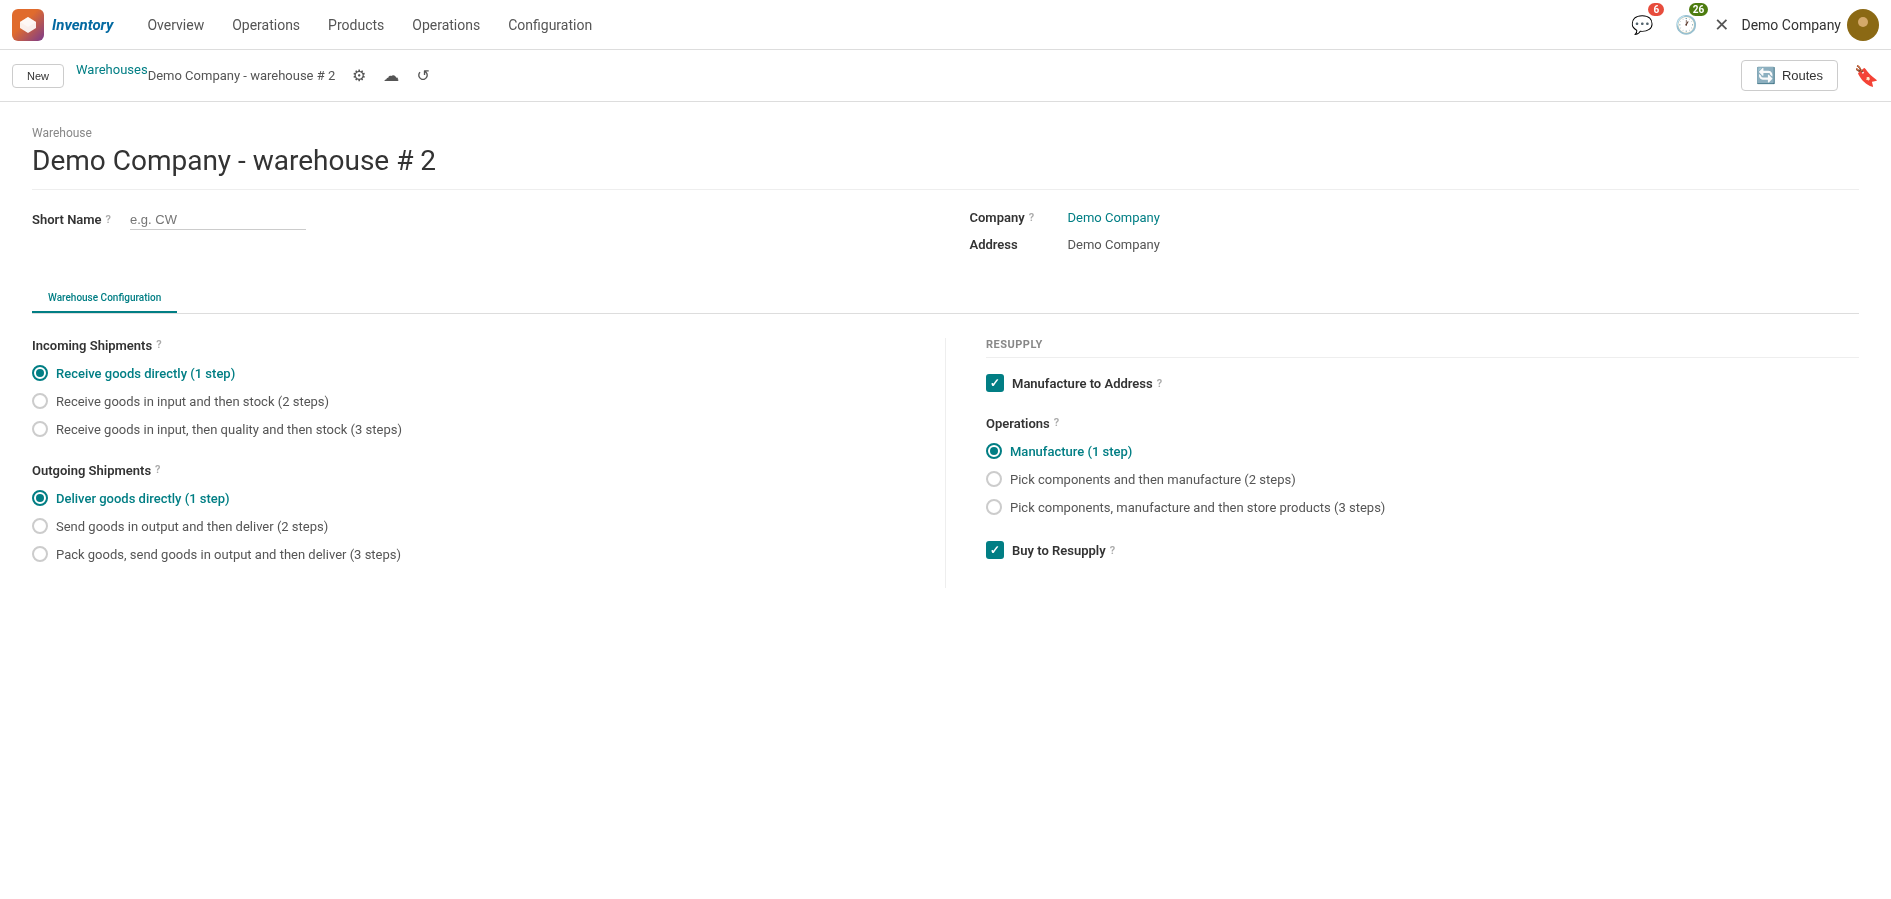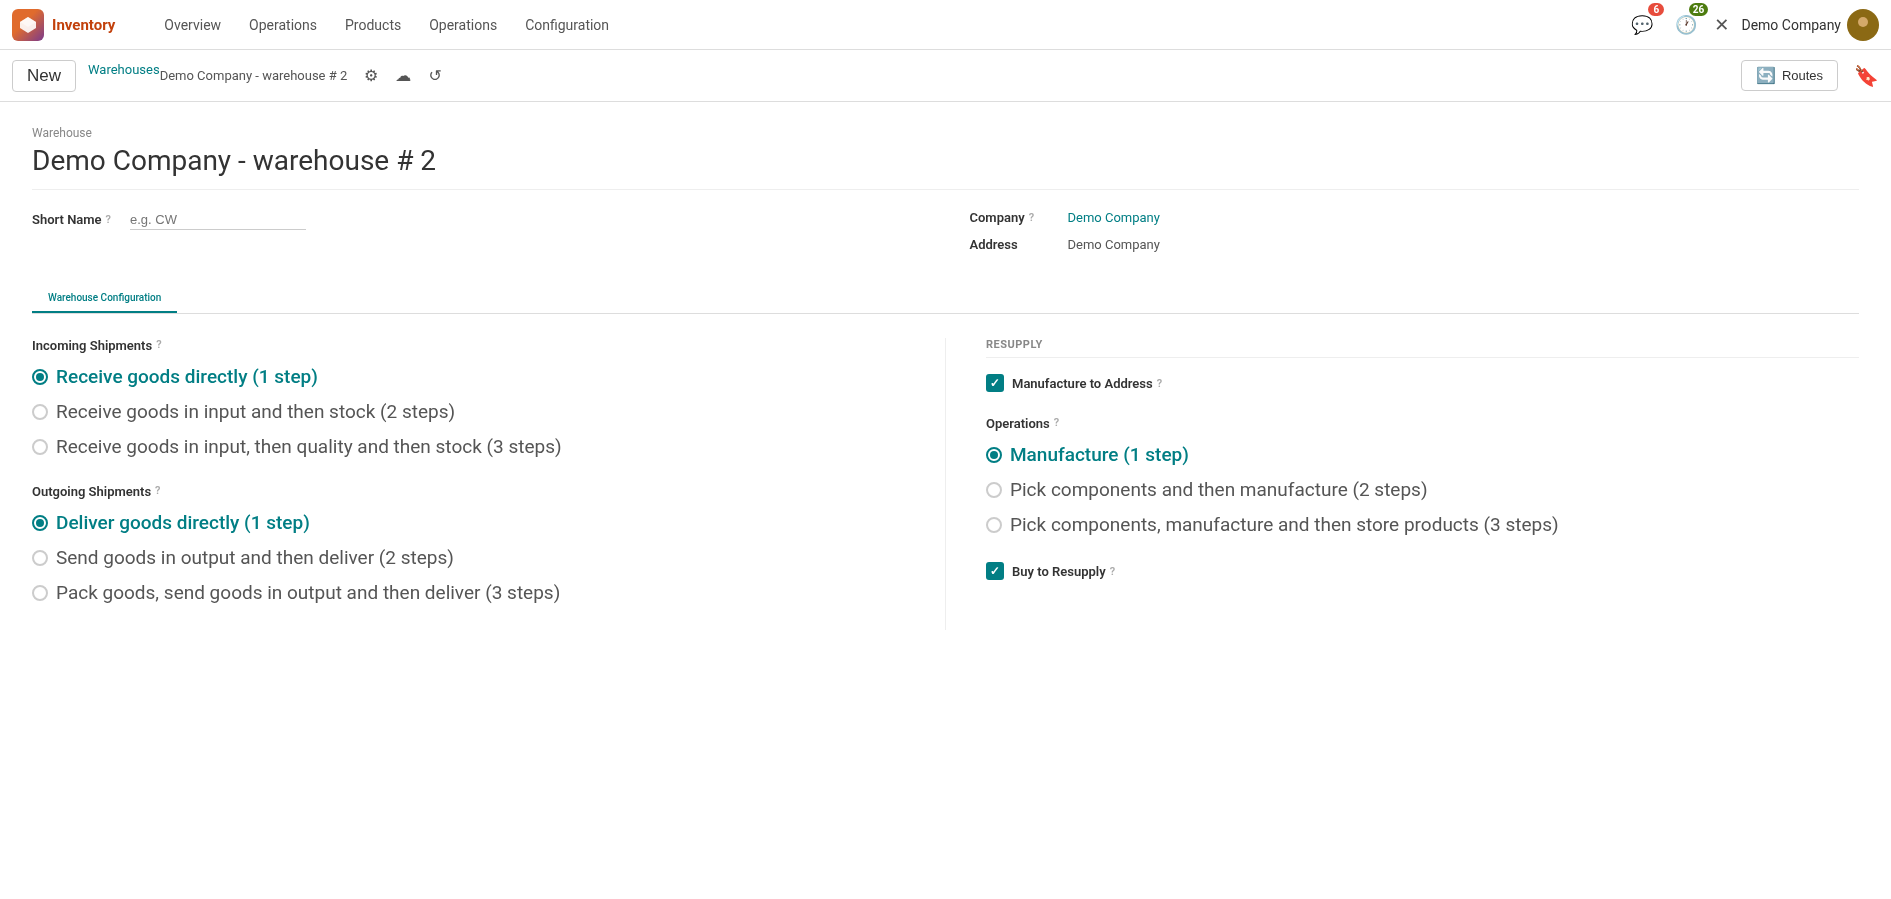--- a/index.html
+++ b/index.html
@@ -11,21 +11,21 @@
       background: #fff; border-bottom: 1px solid #ddd;
       padding: 0 12px; gap: 0;
     }
     .nav-logo {
       width: 32px; height: 32px; margin-right: 8px;
       background: linear-gradient(135deg, #e06b2d 40%, #7b3a8c 100%);
       border-radius: 6px; display: flex; align-items: center; justify-content: center;
       color: #fff; font-size: 18px; font-weight: bold; flex-shrink: 0;
     }
     .nav-app-title {
-      font-weight: 700; font-size: 15px; color: #c2410c; margin-right: 35px;
+      font-weight: 700; font-size: 15px; color: #0369a1; margin-right: 20px; font-style: italic;
     }
     .nav-menu { display: flex; gap: 0; flex: 1; }
     .nav-item {
       padding: 0 14px; height: 50px; display: flex; align-items: center;
       cursor: pointer; color: #555; font-size: 14px; white-space: nowrap;
     }
     .nav-right {
       display: flex; align-items: center; gap: 12px; margin-left: auto;
     }
     .nav-badge-wrap { position: relative; cursor: pointer; }
@@ -46,21 +46,21 @@
     }
     .nav-wrench { font-size: 18px; color: #555; cursor: pointer; }
 
     
     .toolbar {
       display: flex; align-items: center; height: 52px;
       background: #fff; border-bottom: 1px solid #ddd; padding: 0 12px; gap: 8px;
     }
     .btn-new {
       background: #fff; border: 1px solid #ccc; border-radius: 4px;
-      padding: 5px 14px; font-size: 17px; cursor: pointer; font-weight: 500; color: #333;
+      padding: 5px 14px; font-size: 11px; cursor: pointer; font-weight: 500; color: #333;
     }
     .breadcrumb-wrap { display: flex; margin-left: 4px; }
     .breadcrumb-link { color: #017e84; font-size: 13px; cursor: pointer; text-decoration: none; }
     .breadcrumb-current { font-size: 13px; color: #555; display: flex; align-items: center; gap: 6px; }
     .toolbar-icons { display: flex; align-items: center; gap: 4px; margin-left: 4px; }
     .toolbar-icon-btn {
       width: 28px; height: 28px; display: flex; align-items: center; justify-content: center;
       cursor: pointer; color: #555; font-size: 16px; border-radius: 3px;
     }
     .toolbar-right { margin-left: auto; }
@@ -115,21 +115,21 @@
 
     .radio-option { display: flex; align-items: center; gap: 8px; margin-bottom: 8px; padding: 2px 0; }
     .radio-custom {
       width: 16px; height: 16px; border-radius: 50%; border: 2px solid #ccc;
       display: flex; align-items: center; justify-content: center; flex-shrink: 0; cursor: pointer;
     }
     .radio-custom.checked { border-color: #017e84; }
     .radio-custom.checked::after {
       content: ''; width: 8px; height: 8px; border-radius: 50%; background: #017e84;
     }
-    .radio-label { font-size: 19px; color: #555; }
+    .radio-label { font-size: 13px; color: #555; }
     .radio-label.selected { color: #017e84; font-weight: 500; }
 
     .checkbox-row { display: flex; align-items: center; gap: 8px; margin-bottom: 8px; }
     .checkbox-custom {
       width: 18px; height: 18px; background: #017e84; border-radius: 3px;
       display: flex; align-items: center; justify-content: center; cursor: pointer; flex-shrink: 0;
     }
     .checkbox-custom::after { content: '✓'; color: #fff; font-size: 12px; font-weight: bold; }
     .checkbox-label { font-size: 13px; font-weight: 600; color: #333; display: flex; align-items: center; gap: 4px; }
   </style>

